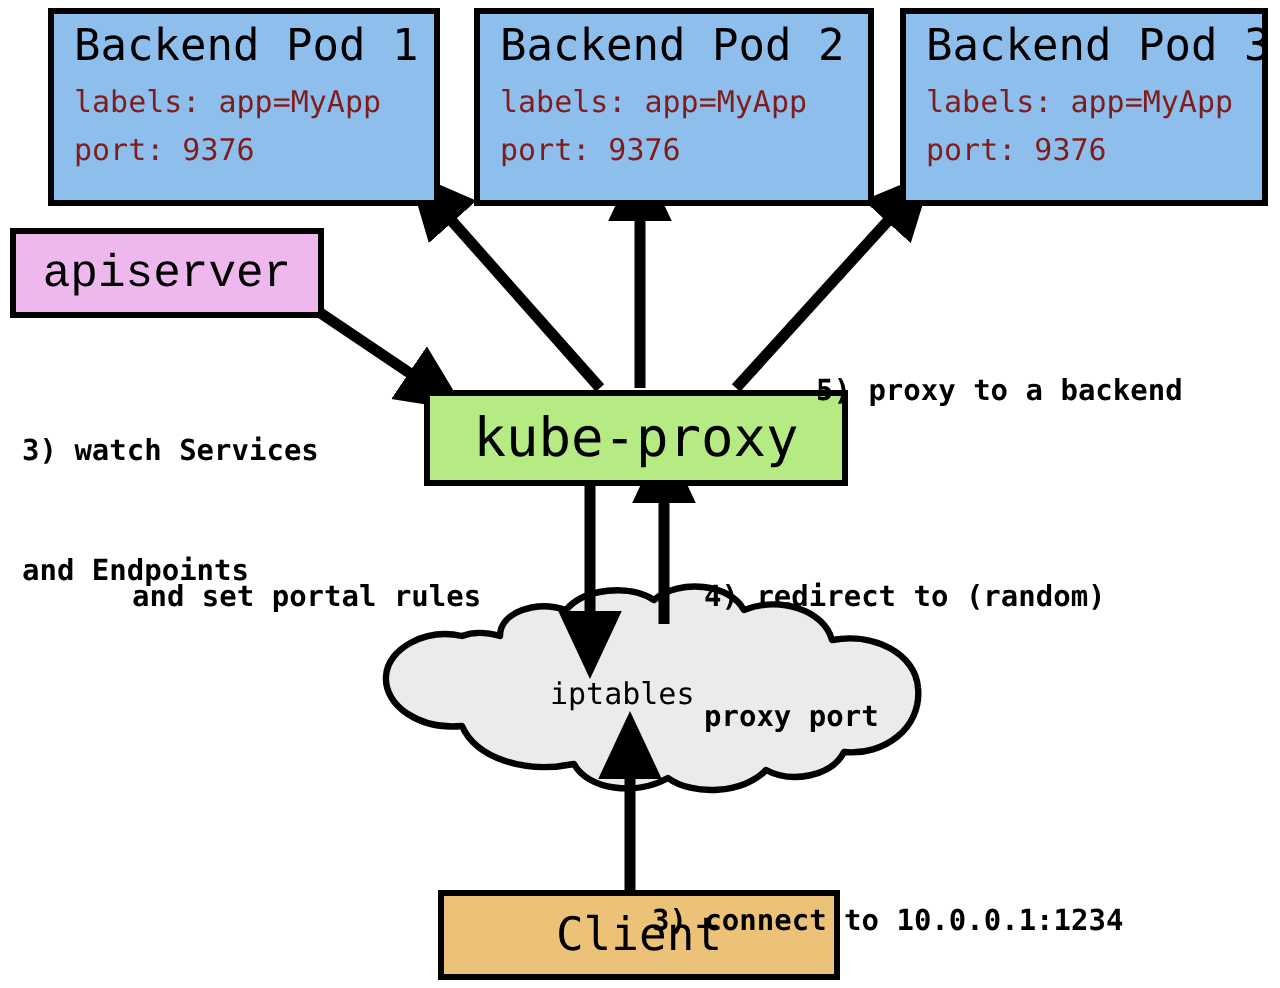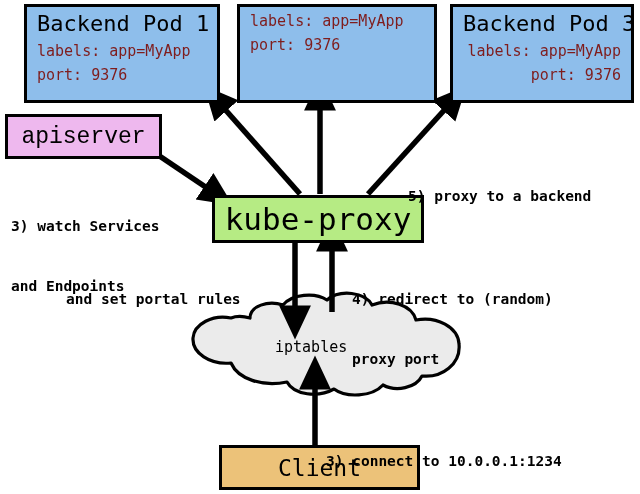--- a/index.html
+++ b/index.html
@@ -57,21 +57,21 @@
     color: #000000;
     white-space: nowrap;
   }
   .kubeproxy-box {
     background: #b6eb84;
     align-items: center;
     justify-content: center;
   }
   .kubeproxy-label {
     font-family: "DejaVu Sans Mono", monospace;
-    font-size: 31px;
+    font-size: 27px;
     color: #000;
     white-space: nowrap;
   }
   .client-box {
     background: #ecc279;
     align-items: center;
     justify-content: center;
   }
   .client-label {
     font-family: "DejaVu Sans Mono", monospace;
@@ -155,25 +155,26 @@
     <line x1="368" y1="194" x2="448" y2="106" stroke="#000000" stroke-width="5.5" marker-end="url(#ah)"></line>
   </svg>
 
   <div class="node pod-box" style="left:24px; top:4px; width:196px; height:99px;">
     <div class="pod-title">Backend Pod 1</div>
     <div class="pod-line">labels: app=MyApp</div>
     <div class="pod-line">port: 9376</div>
   </div>
 
   <div class="node pod-box" style="left:237px; top:4px; width:200px; height:99px;">
+    <div class="pod-title">Backend Pod 2</div>
     <div class="pod-line">labels: app=MyApp</div>
     <div class="pod-line">port: 9376</div>
   </div>
 
-  <div class="node pod-box" style="left:450px; top:4px; width:184px; height:99px;text-align:right;">
+  <div class="node pod-box" style="left:450px; top:4px; width:184px; height:99px;">
     <div class="pod-title">Backend Pod 3</div>
     <div class="pod-line">labels: app=MyApp</div>
     <div class="pod-line">port: 9376</div>
   </div>
 
   <div class="node apiserver-box" style="left:5px; top:114px; width:157px; height:45px;">
     <div class="apiserver-label">apiserver</div>
   </div>
 
   <div class="node kubeproxy-box" style="left:212px; top:195px; width:212px; height:48px;">

